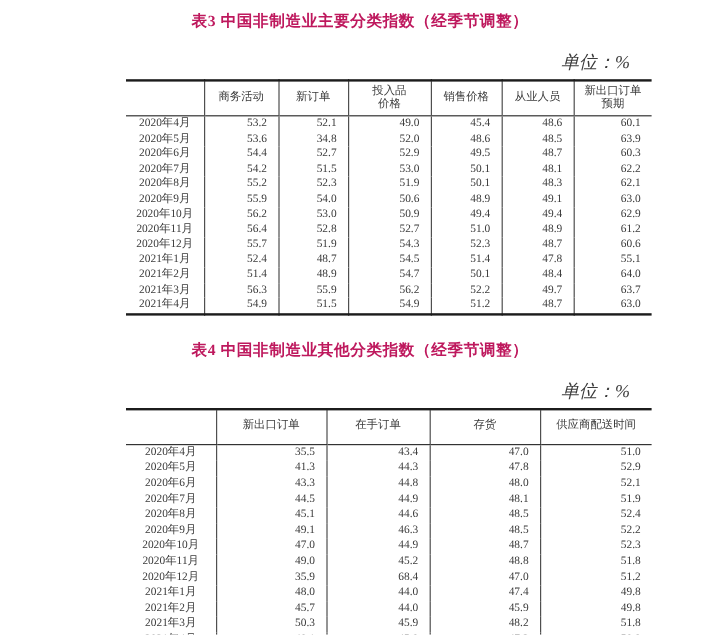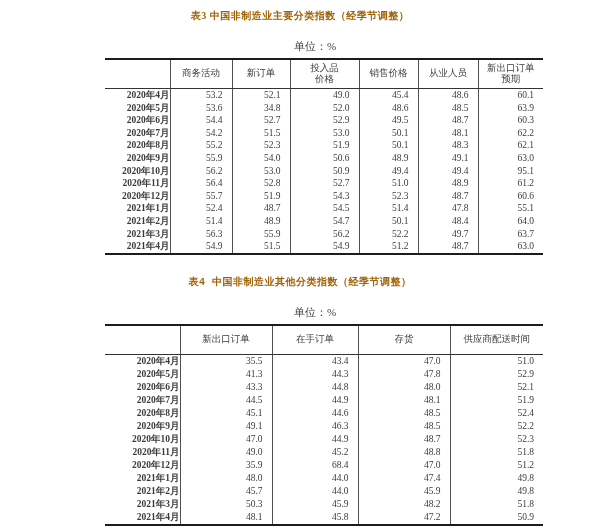--- a/index.html
+++ b/index.html
@@ -2,43 +2,43 @@
 <html><head>
 <meta charset="utf-8">
 <style>
   html,body { margin:0; padding:0; background:#ffffff; }
   .page {
     width:600px; height:529px; background:#ffffff; overflow:hidden;
     font-family:"Liberation Serif","DejaVu Serif",serif;
     box-sizing:border-box; padding-top:9px;
   }
   .tbl-title {
-    margin:0; text-align:center; font-size:10px; font-weight:bold;
-    color:#a16207; letter-spacing:0.5px;
-  }
-  .title-gap { margin-top:20px;font-family:Liberation Mono, monospace; }
+    margin:0; text-align:center; font-size:13px; font-weight:bold;
+    color:#be185d; letter-spacing:0.5px;
+  }
+  .title-gap { margin-top:20px; }
   .unit {
     width:438px; margin:16px 0 4px 105px; box-sizing:border-box;
-    text-align:center; padding-right:18px; font-size:11px; color:#3b3b3b;
+    text-align:right; padding-right:18px; font-size:15px; color:#3b3b3b;font-style:italic;
   }
   table.idx {
     width:438px; margin-left:105px; border-collapse:collapse; table-layout:fixed;
     border-top:2.5px solid #1c1c1c; border-bottom:2.5px solid #1c1c1c;
   }
   table.idx thead th {
     height:28px; vertical-align:middle; text-align:center;
     font-weight:normal; font-size:9.5px; line-height:1.2; color:#3b3b3b;
     border-bottom:1.5px solid #333; white-space:pre-line; padding:0;
   }
   table.idx td { font-size:9.5px; color:#3b3b3b; padding:0; overflow:hidden; }
   table.idx th + th, table.idx td + td { border-left:1px solid #4f4f4f; }
   table.idx tbody td { height:12.6px; line-height:12.6px; }
   table.t4 tbody td { height:13px; line-height:13px; }
   table.idx tbody td.num { text-align:right; padding-right:9px; }
-  table.idx tbody td.rowlabel { text-align:right;font-weight:bold; }
+  table.idx tbody td.rowlabel { text-align:center; }
 </style>
 </head>
 <body>
 
 <div class="page">
 
   <h2 class="tbl-title">表3  中国非制造业主要分类指数（经季节调整）</h2>
   <div class="unit">单位：%</div>
 
   <table class="idx t3">
@@ -119,21 +119,21 @@
           <td class="num">49.1</td>
           <td class="num">63.0</td>
         </tr>
         <tr>
           <td class="rowlabel">2020年10月</td>
           <td class="num">56.2</td>
           <td class="num">53.0</td>
           <td class="num">50.9</td>
           <td class="num">49.4</td>
           <td class="num">49.4</td>
-          <td class="num">95.1</td>
+          <td class="num">62.9</td>
         </tr>
         <tr>
           <td class="rowlabel">2020年11月</td>
           <td class="num">56.4</td>
           <td class="num">52.8</td>
           <td class="num">52.7</td>
           <td class="num">51.0</td>
           <td class="num">48.9</td>
           <td class="num">61.2</td>
         </tr>

